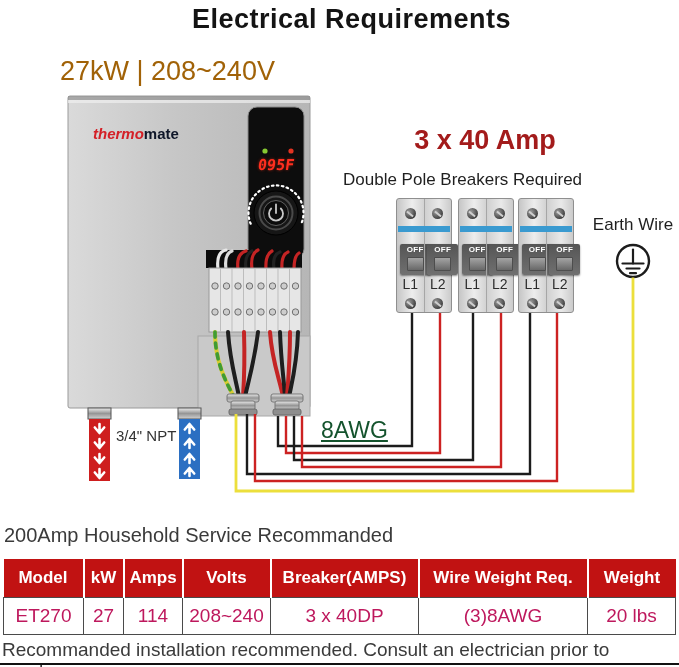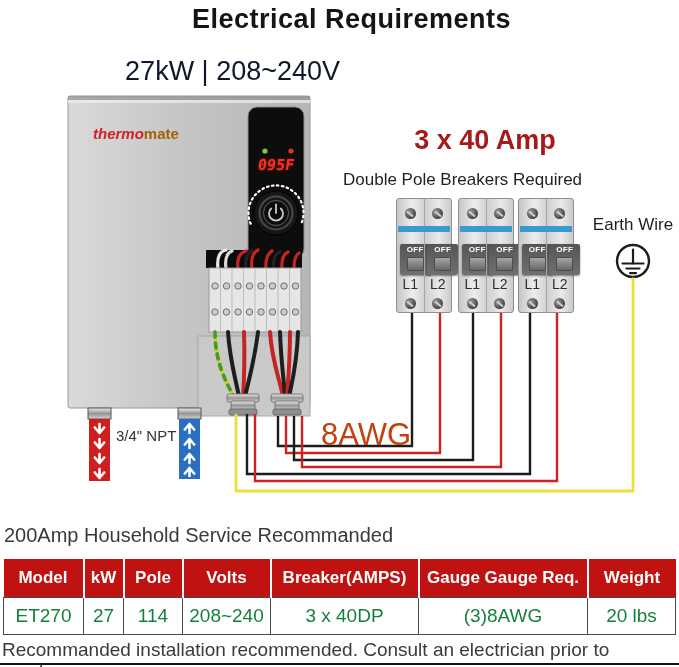--- a/index.html
+++ b/index.html
@@ -1,35 +1,35 @@
 <!DOCTYPE html>
 <html><head>
 <meta charset="utf-8">
 <style>
   html,body{margin:0;padding:0;background:#fff;}
   #stage{position:relative;width:679px;height:667px;background:#fff;overflow:hidden;
          font-family:"Liberation Sans", sans-serif;}
   .abs{position:absolute;line-height:1.15;}
 
   .title{top:4px;left:12px;width:679px;text-align:center;font-size:27px;font-weight:bold;color:#141414;letter-spacing:.5px;}
-  .spec{top:56px;left:60px;width:280px;text-align:right;font-size:27px;color:#0f172a;}
+  .spec{top:56px;left:60px;width:280px;text-align:left;font-size:27px;color:#a16207;}
 
   .logo{top:125px;left:93px;font-size:15px;font-weight:bold;}
   .logo .p1{color:#d42027;font-style:italic;}
-  .logo .p2{color:#a16207;}
+  .logo .p2{color:#0f172a;}
 
   .reading{top:157px;left:248px;width:56px;text-align:center;
            font-family:"DejaVu Sans Mono", monospace;font-weight:bold;font-size:15px;
            color:#ff2f1f;transform:skewX(-8deg);text-shadow:0 0 3px rgba(255,45,20,.55);}
 
   .bheading{top:125px;left:360px;width:250px;text-align:center;font-size:27px;font-weight:bold;color:#a31b1b;}
   .bsub{top:170px;left:343px;width:284px;text-align:left;font-size:17px;color:#1f1f1f;}
   .earth{top:215px;left:583px;width:100px;text-align:center;font-size:17px;color:#1f1f1f;}
 
-  .awg{top:417px;left:321px;font-size:31px;color:#c2410c;}
+  .awg{top:417px;left:321px;font-size:23px;color:#14532d;text-decoration:underline;}
   .npt{top:427px;left:116px;font-size:15px;color:#333;}
 
   .service{top:524px;left:4px;font-size:20px;color:#3a3a3a;}
   .footer{top:639px;left:2px;font-size:19px;color:#3a3a3a;}
   .bottomrule{top:663px;left:0;width:679px;height:2px;background:#111;}
 
   
   .breaker-unit{position:absolute;top:198px;width:56px;height:115px;display:flex;
      background:linear-gradient(90deg,#c6c6c6,#ededed 28%,#d0d0d0 52%,#e9e9e9 78%,#cbcbcb);
      border:1px solid #8f8f8f;border-radius:3px;box-sizing:border-box;}
@@ -46,21 +46,21 @@
   .off-label{display:block;text-align:center;font-size:8px;font-weight:bold;color:#fff;line-height:12px;letter-spacing:.3px;}
   .handle{display:block;width:15px;height:12px;margin:1px auto 0;background:linear-gradient(#a4a4a4,#686868);
      border:1px solid #4d4d4d;border-radius:1px;}
   .pole-label{position:absolute;top:77px;width:100%;text-align:center;font-size:14px;color:#2d2d2d;}
 
   
   .spec-table{position:absolute;top:559px;left:3px;width:672px;border-collapse:collapse;table-layout:fixed;}
   .spec-table th{background:#c11212;color:#fff;font-size:17px;font-weight:bold;height:38px;
      border-left:2px solid #fff;text-align:center;padding:0;}
   .spec-table th:first-child{border-left:none;}
-  .spec-table td{background:#fff;color:#15803d;font-size:19px;height:36px;text-align:center;
+  .spec-table td{background:#fff;color:#be185d;font-size:19px;height:36px;text-align:center;
      border:1.5px solid #4a4a4a;padding:0;}
 </style>
 </head>
 <body>
 
 <div id="stage">
 
   <svg class="abs" style="top:0;left:0;" width="679" height="520" viewBox="0 0 679 520">
     <defs>
       <linearGradient id="gBody" x1="0" y1="0" x2="1" y2="0">
@@ -294,24 +294,24 @@
         <col style="width:59px">
         <col style="width:88px">
       <col style="width:148px">
         <col style="width:169px">
         <col style="width:88px">
     </colgroup>
     <thead>
       <tr>
         <th>Model</th>
         <th>kW</th>
-        <th>Pole</th>
+        <th>Amps</th>
         <th>Volts</th>
         <th>Breaker(AMPS)</th>
-        <th>Gauge Gauge Req.</th>
+        <th>Wire Weight Req.</th>
         <th>Weight</th>
       </tr>
     </thead>
     <tbody>
       <tr>
         <td>ET270</td>
         <td>27</td>
         <td>114</td>
         <td>208~240</td>
         <td>3 x 40DP</td>

